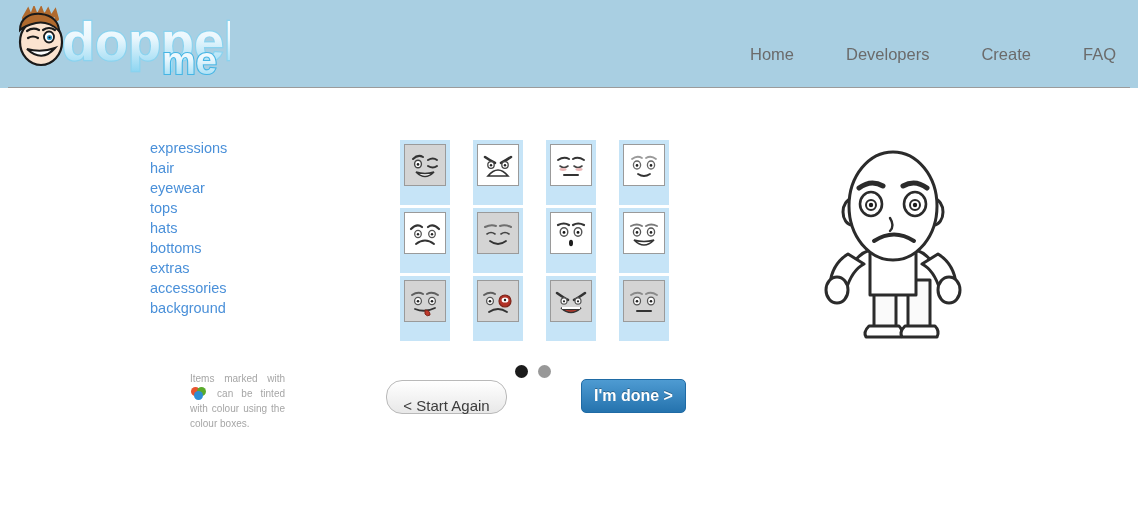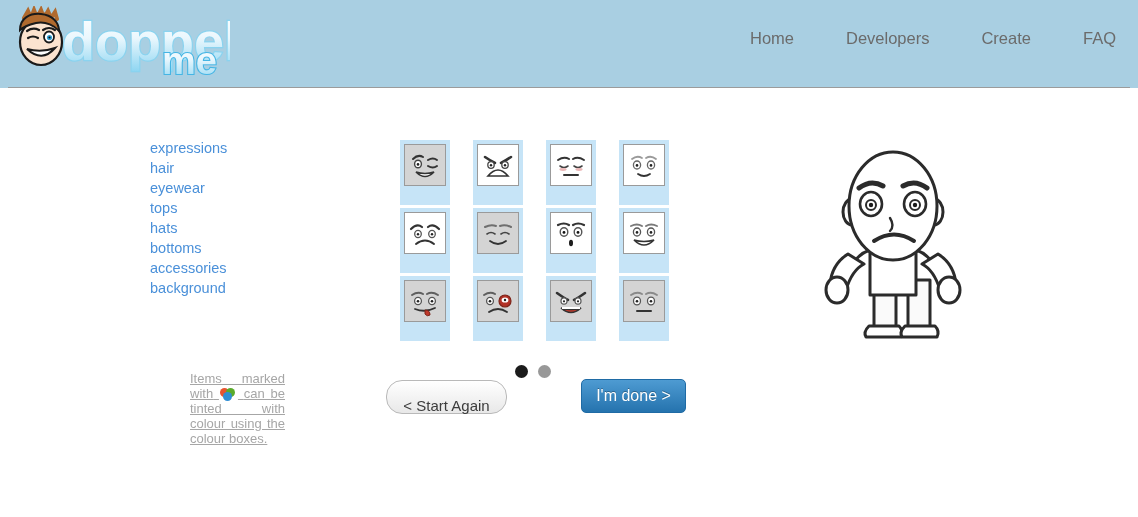--- a/index.html
+++ b/index.html
@@ -30,21 +30,21 @@
     width: 220px; height: 76px;
     display: block;
   }
   #logo-text {
     position: absolute; left: 0; top: 0;
     width: 220px; height: 76px;
   }
 
   
   #nav {
-    position: absolute; right: 22px; top: 24px;
+    position: absolute; right: 22px; top: 40px;
     height: 28px;
     display: flex;
     align-items: center;
     gap: 0px;
   }
   .nav-item {
     color: #6b6b6b;
     font-size: 16.5px;
     text-decoration: none;
     padding: 0 26px;
@@ -68,24 +68,23 @@
     text-decoration: none;
     cursor: pointer;
     white-space: nowrap;
   }
 
   
   #tint-note {
     position: absolute; left: 190px; top: 371px;
     width: 95px;
     color: #a6a6a6;
-    font-size: 13px;
+    font-size: 10px;
     line-height: 15px;
     text-align: justify;
-    text-decoration: underline;
   }
   #tint-icon {
     display: inline-block;
     position: relative;
     width: 17px; height: 13px;
     vertical-align: -3px;
     margin: 0 1px;
   }
   #tint-icon i {
     position: absolute;
@@ -154,21 +153,21 @@
     padding: 16px;
   }
   #btn-done {
     position: absolute; left: 581px; top: 379px;
     width: 105px; height: 34px;
     border: 1px solid #1f6ba5;
     border-radius: 5px;
     background: linear-gradient(#4e9bd2, #2573ae);
     color: #ffffff;
     font-size: 16px;
-    font-weight: normal;
+    font-weight: bold;
     font-family: "Liberation Sans", sans-serif;
     cursor: pointer;
     padding: 0;
     text-shadow: 0 -1px 0 rgba(0,0,0,.3);
   }
 
   
   #avatar-preview {
     position: absolute; left: 812px; top: 140px;
     width: 180px; height: 210px;
@@ -221,20 +220,21 @@
 </div>
 <div id="header-rule"></div>
 
 <div id="sidebar">
   <a class="menu-item" href="#">expressions</a>
   <a class="menu-item" href="#">hair</a>
   <a class="menu-item" href="#">eyewear</a>
   <a class="menu-item" href="#">tops</a>
   <a class="menu-item" href="#">hats</a>
   <a class="menu-item" href="#">bottoms</a>
+  <a class="menu-item" href="#">extras</a>
   <a class="menu-item" href="#">accessories</a>
   <a class="menu-item" href="#">background</a>
 </div>
 
 <div id="tint-note">
   <span>Items marked with</span>
   <span id="tint-icon">
     <i class="c-red"></i>
     <i class="c-green"></i>
     <i class="c-blue"></i>

